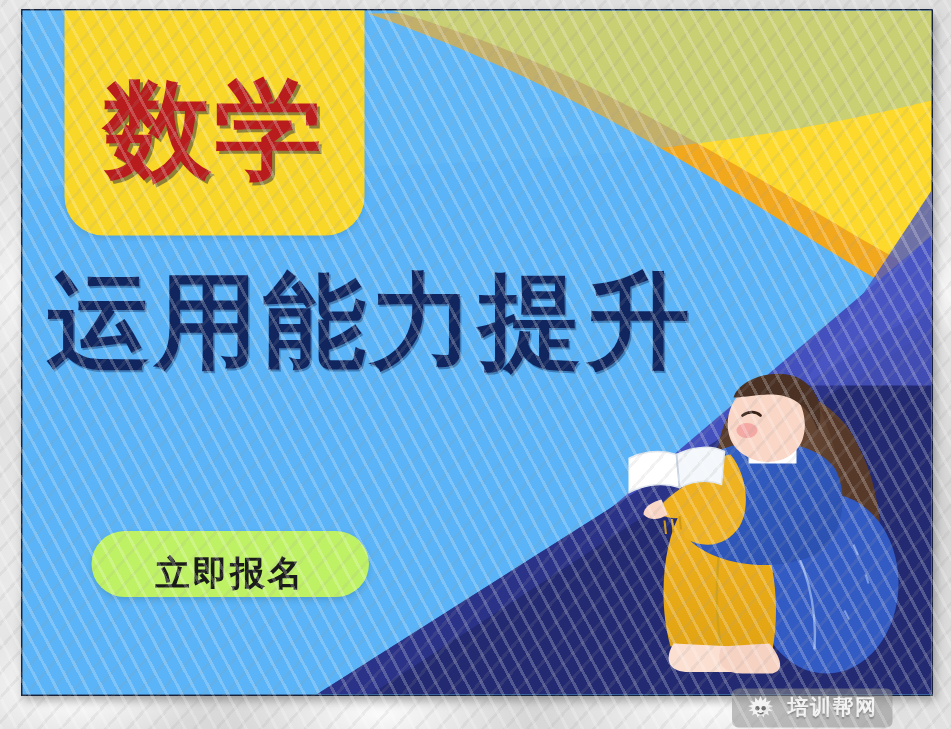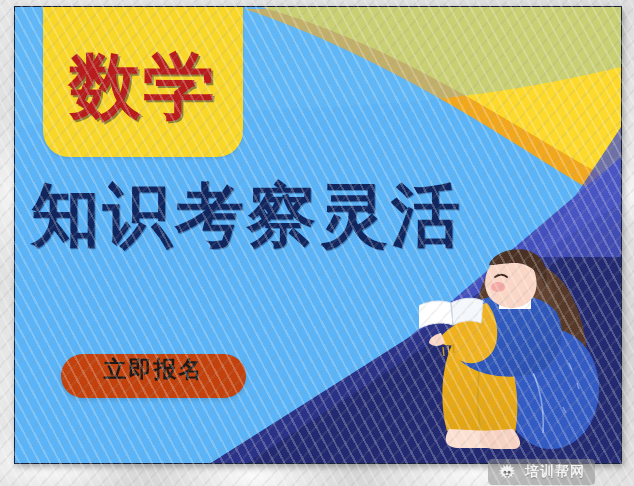--- a/index.html
+++ b/index.html
@@ -69,22 +69,22 @@
     position:absolute;left:16px;top:290px;
     font-family:"DejaVu Sans","Liberation Sans",sans-serif;
     font-weight:bold;font-size:21px;letter-spacing:1px;
     color:#ffffff;white-space:nowrap;
     text-shadow:0 1px 2px rgba(20,60,110,.25);
   }
 
   
   #cta{
     position:absolute;left:46px;top:347px;width:185px;height:44px;
-    background:#c2410c;border:none;border-radius:23px;cursor:pointer;
-    display:flex;align-items:flex-start;justify-content:center;
+    background:#bef264;border:none;border-radius:23px;cursor:pointer;
+    display:flex;align-items:flex-end;justify-content:center;
     box-shadow:0 2px 4px rgba(0,0,0,.13);padding:0;
   }
   #cta-label{
     font-family:"DejaVu Sans","Liberation Sans",sans-serif;
     font-weight:bold;font-size:23px;color:#1a1a1a;letter-spacing:2px;
   }
 
   
   #watermark{
     position:absolute;left:488px;top:459px;height:26px;
@@ -184,21 +184,21 @@
 
       <path d="M-6,66 C6,58 20,56 32,60 L34,82 C22,78 8,80 -4,88 Z" fill="#ffffff" stroke="#dfe6ef" stroke-width="1"></path>
       <path d="M32,60 C44,54 56,54 64,58 L62,80 C52,76 42,78 34,82 Z" fill="#f4f7fb" stroke="#dfe6ef" stroke-width="1"></path>
       <path d="M32,60 L34,82" stroke="#c9d3e0" stroke-width="1.2"></path>
     </svg>
 
     <div id="badge">
       <span id="badge-text">数学</span>
     </div>
 
-    <div id="headline">知识考察灵活</div>
+    <div id="headline">运用能力提升</div>
 
 
     <button id="cta">
       <span id="cta-label">立即报名</span>
     </button>
 
   </div>
 
   <div id="watermark">
     <svg width="22" height="20" viewBox="0 0 22 20">

